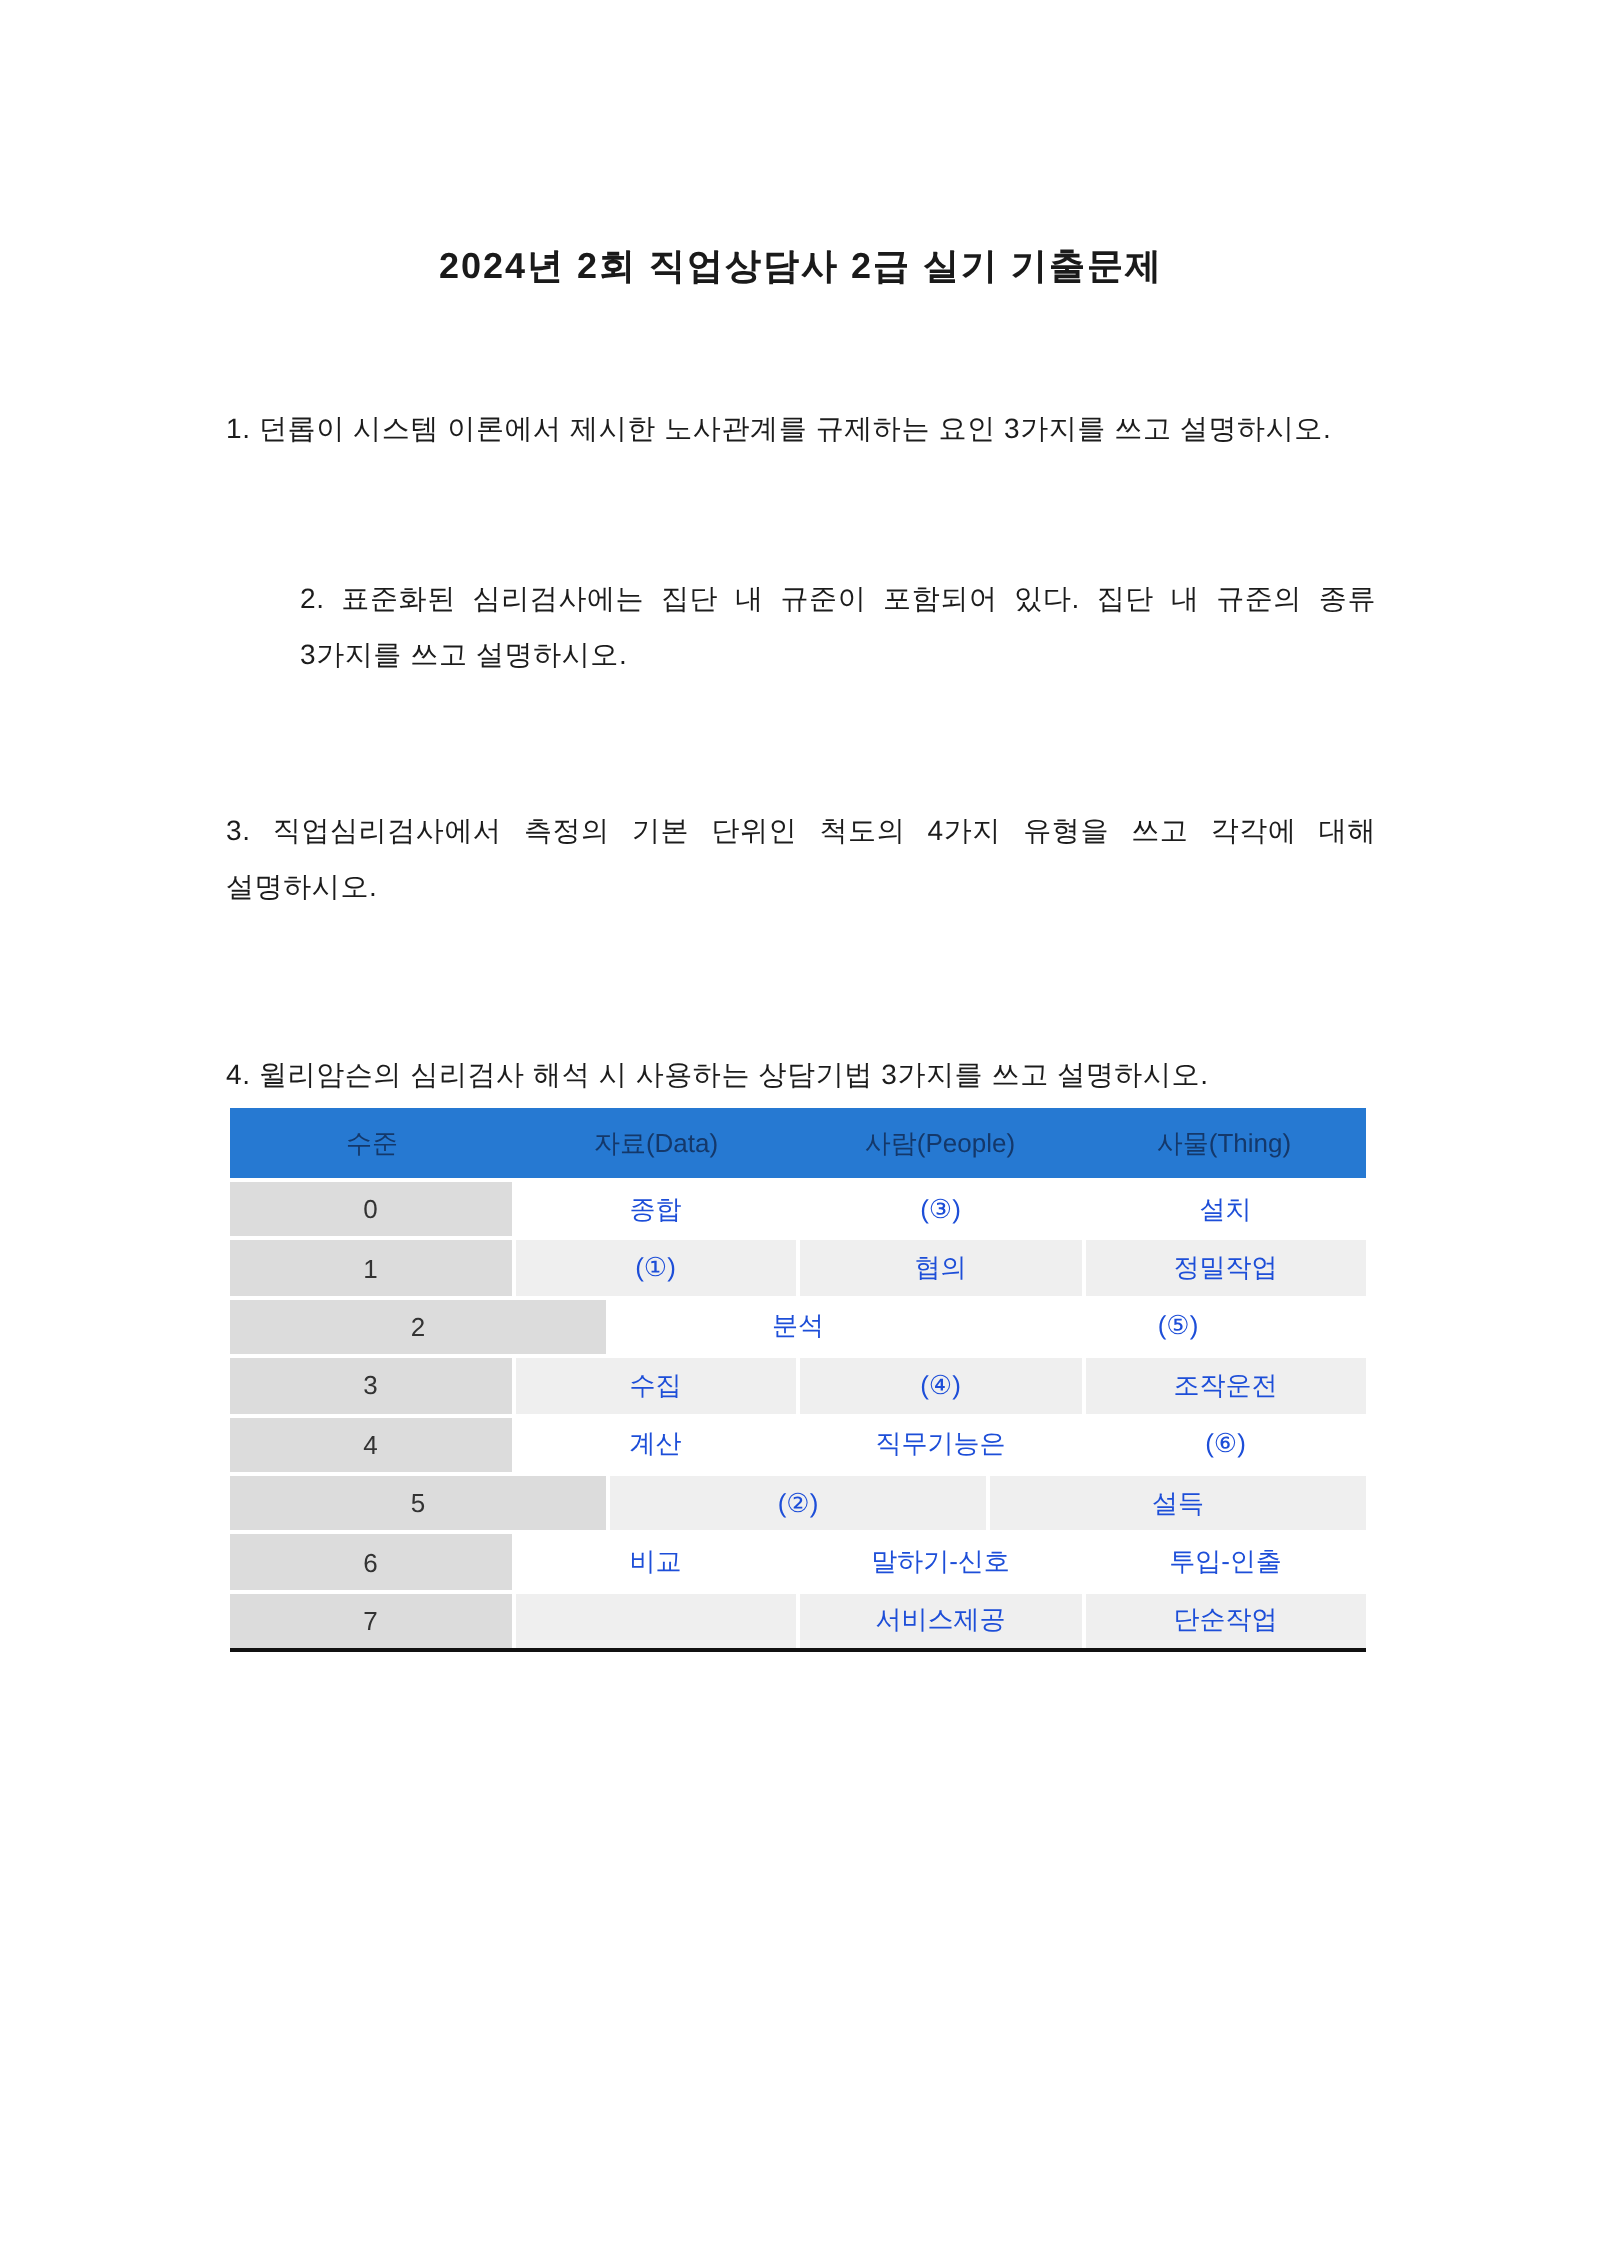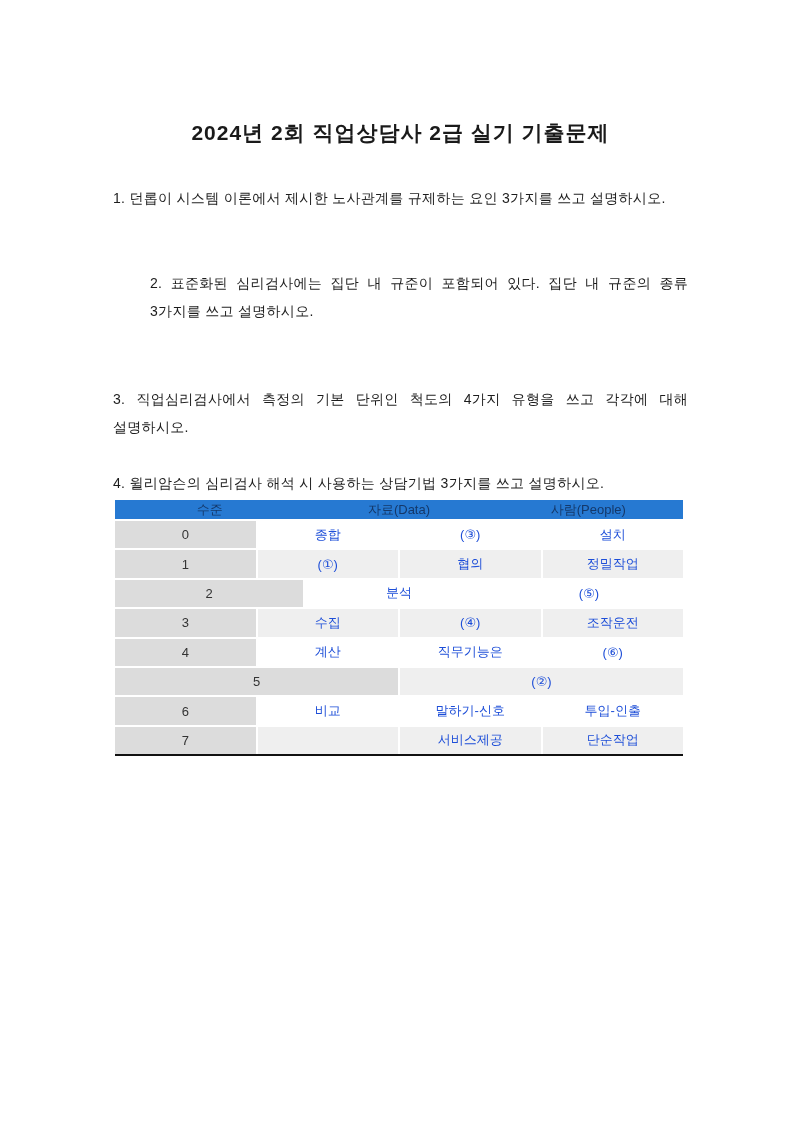--- a/index.html
+++ b/index.html
@@ -10,51 +10,51 @@
     margin: 0 auto;
     font-family: "Liberation Sans", "DejaVu Sans", sans-serif;
     color: #1c1c1c;
     overflow: hidden;
   }
   .page {
     padding: 122px 112px 0 113px;
   }
   .doc-title {
     text-align: center;
-    font-size: 21px;
+    font-size: 18px;
     font-weight: 600;
     letter-spacing: 1px;
     line-height: 22px;
     color: #1a1a1a;
   }
   .question {
     font-size: 14px;
     line-height: 28px;
     text-align: justify;
     letter-spacing: 0.3px;
     word-break: keep-all;
     color: #1c1c1c;
   }
-  .q1 { margin-top: 40px; }
+  .q1 { margin-top: 56px; }
   .q2 { margin-top: 57px; margin-left: 37px; }
   .q3 { margin-top: 60px; }
-  .q4 { margin-top: 28px; }
+  .q4 { margin-top: 66px; }
   .q5 { margin-top: 54px; }
 
   
   .jobtable {
     width: 568px;
     margin-left: 2px;
     margin-top: 3px;
     border-bottom: 2px solid #111111;
     background: #ffffff;
   }
   .thead {
     display: flex;
-    height: 19px;
+    height: 35px;
     background: #2679d2; 
   }
   .th {
     flex: 1 1 25%;
     display: flex;
     align-items: center;
     justify-content: center;
     font-size: 13px;
     font-weight: 400;
     color: #14386a; 
@@ -94,20 +94,21 @@
   <p class="question q1">1. 던롭이 시스템 이론에서 제시한 노사관계를 규제하는 요인 3가지를 쓰고 설명하시오.</p>
   <p class="question q2">2. 표준화된 심리검사에는 집단 내 규준이 포함되어 있다. 집단 내 규준의 종류 3가지를 쓰고 설명하시오.</p>
   <p class="question q3">3. 직업심리검사에서 측정의 기본 단위인 척도의 4가지 유형을 쓰고 각각에 대해 설명하시오.</p>
   <p class="question q4">4. 윌리암슨의 심리검사 해석 시 사용하는 상담기법 3가지를 쓰고 설명하시오.</p>
 
   <div class="jobtable">
     <div class="thead">
       <div class="th">수준</div>
       <div class="th">자료(Data)</div>
       <div class="th">사람(People)</div>
+      <div class="th">사물(Thing)</div>
     </div>
     <div class="tbody">
 
       <div class="trow">
         <div class="td level">0</div>
         <div class="td">종합</div>
         <div class="td">(③)</div>
         <div class="td">설치</div>
       </div>
 
@@ -134,20 +135,21 @@
       <div class="trow">
         <div class="td level">4</div>
         <div class="td">계산</div>
         <div class="td">직무기능은</div>
         <div class="td">(⑥)</div>
       </div>
 
       <div class="trow odd">
         <div class="td level">5</div>
         <div class="td">(②)</div>
+        <div class="td">설득</div>
       </div>
 
       <div class="trow">
         <div class="td level">6</div>
         <div class="td">비교</div>
         <div class="td">말하기-신호</div>
         <div class="td">투입-인출</div>
       </div>
 
       <div class="trow odd">

